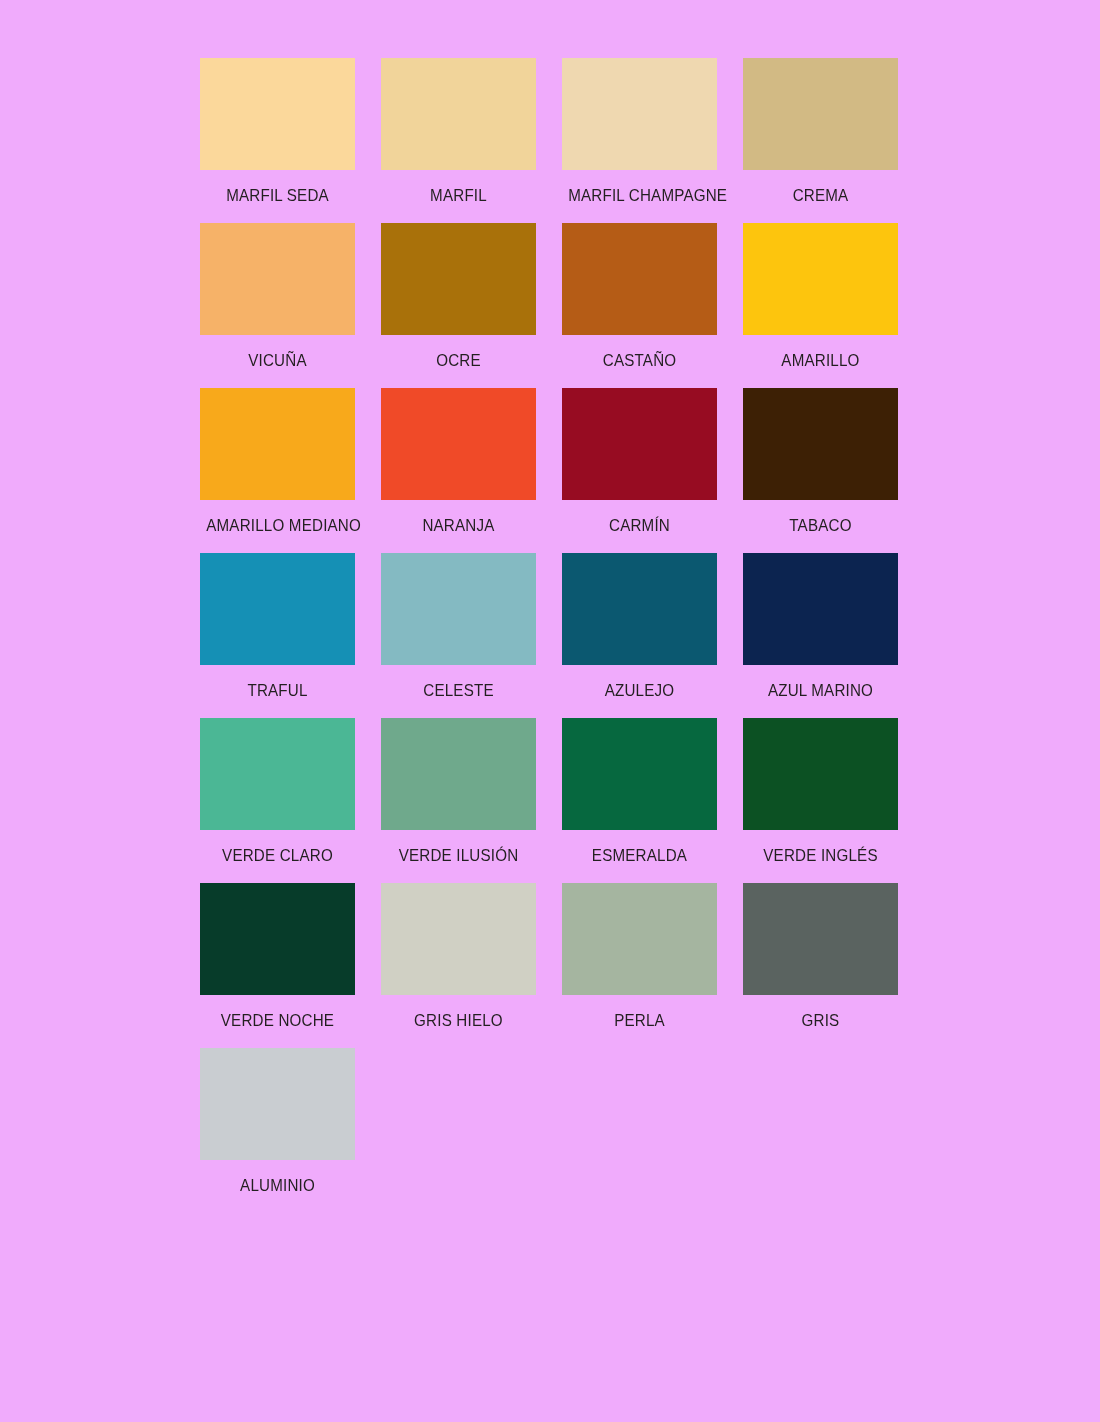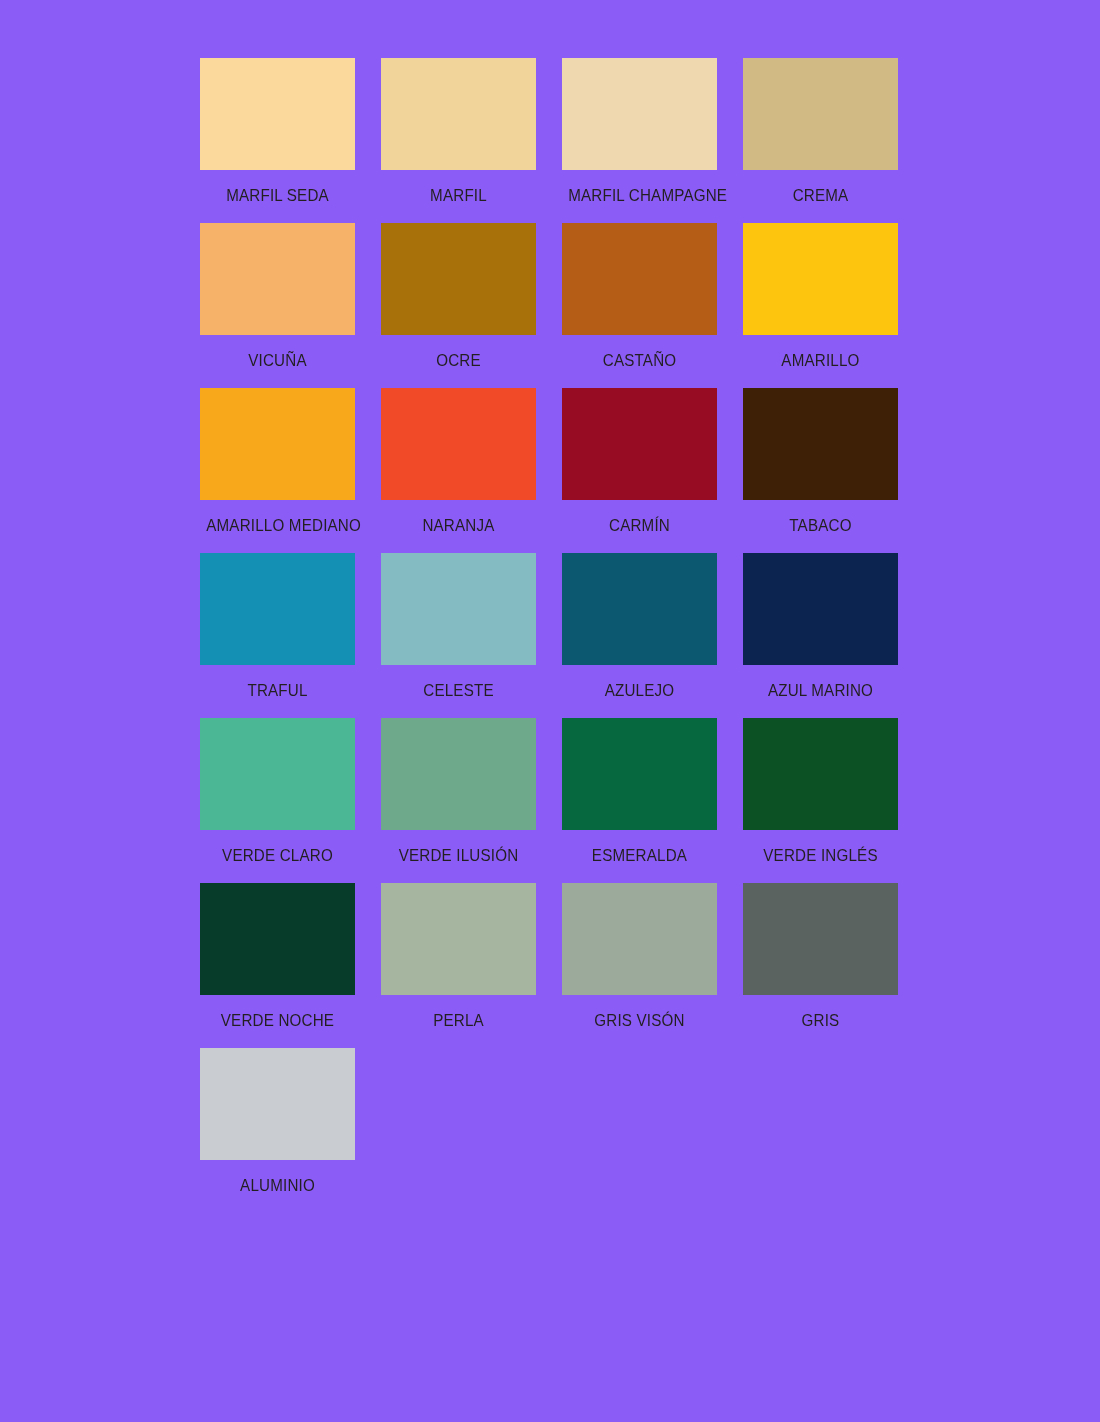--- a/index.html
+++ b/index.html
@@ -55,21 +55,21 @@
     font-weight: 400;
     letter-spacing: 0.2px;
     transform: scaleX(0.92);
     transform-origin: center center;
     white-space: nowrap;
   }
 </style>
 </head>
 <body>
 
-<div id="chart" style="background: #8b5cf6;">
+<div id="chart" style="background: #f0abfc;">
   <div class="grid" id="swatch-grid">
       <div class="swatch-cell">
         <div class="swatch-chip" style="background-color: rgb(251, 216, 155);"></div>
         <div class="swatch-label" style="color: rgb(35, 31, 32);">MARFIL SEDA</div>
       </div>
       <div class="swatch-cell">
         <div class="swatch-chip" style="background-color: rgb(241, 212, 154);"></div>
         <div class="swatch-label" style="color: rgb(35, 31, 32);">MARFIL</div>
       </div>
       <div class="swatch-cell">
@@ -142,26 +142,26 @@
       </div>
       <div class="swatch-cell">
         <div class="swatch-chip" style="background-color: rgb(12, 81, 35);"></div>
         <div class="swatch-label" style="color: rgb(35, 31, 32);">VERDE INGLÉS</div>
       </div>
       <div class="swatch-cell">
         <div class="swatch-chip" style="background-color: rgb(7, 60, 42);"></div>
         <div class="swatch-label" style="color: rgb(35, 31, 32);">VERDE NOCHE</div>
       </div>
       <div class="swatch-cell">
+        <div class="swatch-chip" style="background-color: rgb(208, 208, 196);"></div>
+        <div class="swatch-label" style="color: rgb(35, 31, 32);">GRIS HIELO</div>
+      </div>
+      <div class="swatch-cell">
         <div class="swatch-chip" style="background-color: rgb(165, 181, 160);"></div>
         <div class="swatch-label" style="color: rgb(35, 31, 32);">PERLA</div>
-      </div>
-      <div class="swatch-cell">
-        <div class="swatch-chip" style="background-color: rgb(155, 170, 154);"></div>
-        <div class="swatch-label" style="color: rgb(35, 31, 32);">GRIS VISÓN</div>
       </div>
       <div class="swatch-cell">
         <div class="swatch-chip" style="background-color: rgb(90, 99, 96);"></div>
         <div class="swatch-label" style="color: rgb(35, 31, 32);">GRIS</div>
       </div>
       <div class="swatch-cell">
         <div class="swatch-chip" style="background-color: rgb(201, 205, 209);"></div>
         <div class="swatch-label" style="color: rgb(35, 31, 32);">ALUMINIO</div>
       </div>
     </div>

